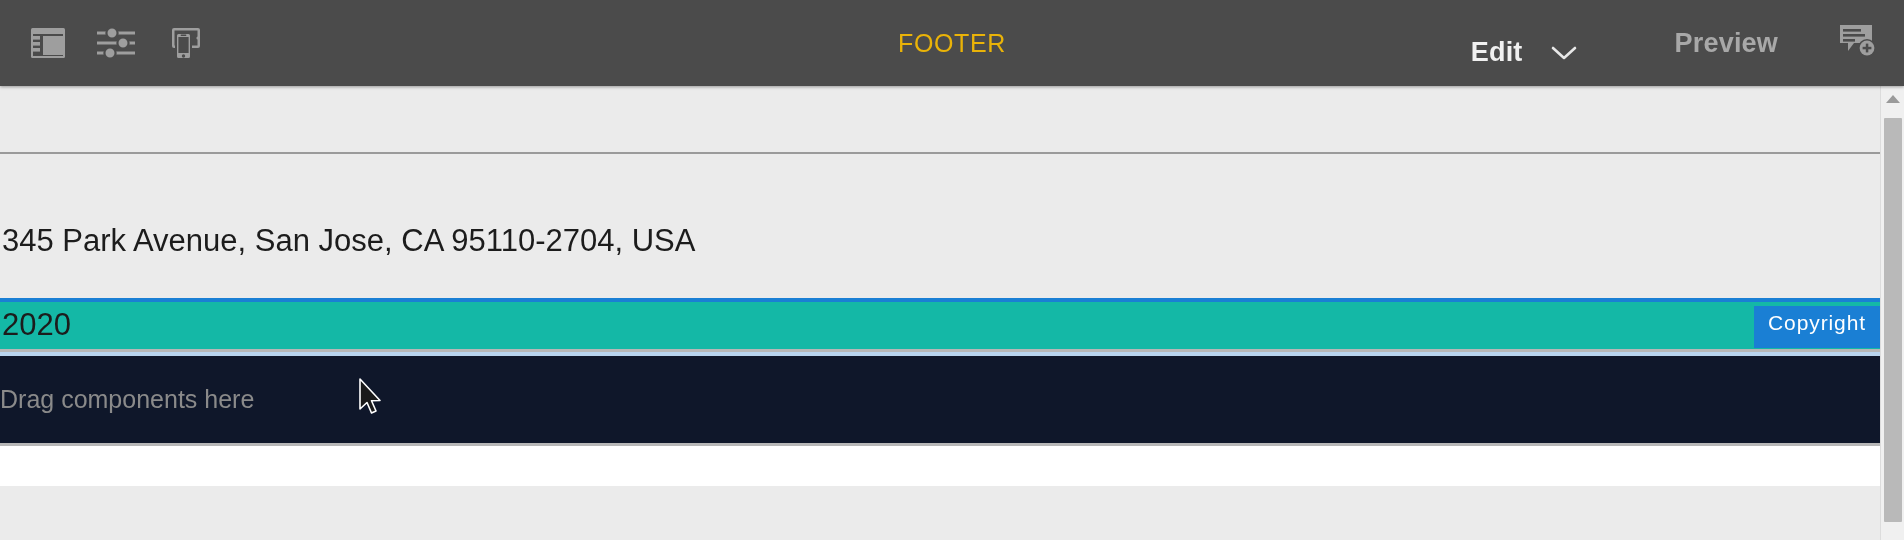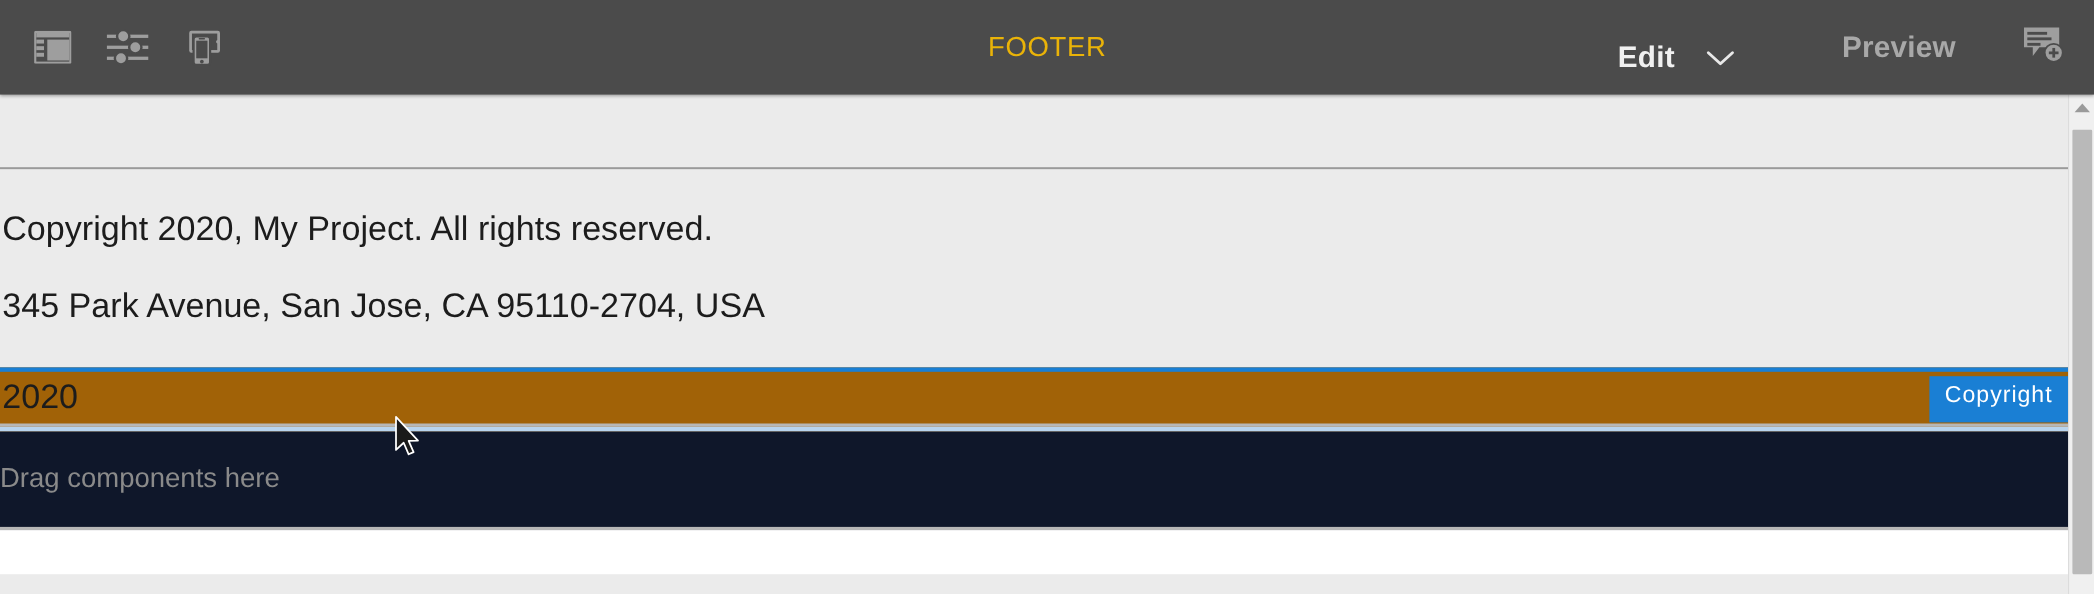--- a/index.html
+++ b/index.html
@@ -143,21 +143,21 @@
     line-height: 1.18;
     padding: 0 0 0 2px;
     font-weight: 400;
   }
   .footer-line.second { margin-top: 33px; }
 
   
   .selected-row {
     position: relative;
     margin-top: 38px;
-    background: #a16207;
+    background: #14b8a6;
     border-top: 4px solid #1a7fd4;
     border-bottom: 4px solid #b8d4ee;
   }
   .selected-inner {
     position: relative;
     padding: 4px 0 6px 2px;
     border-bottom: 3px solid #b7b7b7;
   }
   .selected-text {
     font-size: 31px;
@@ -322,21 +322,20 @@
 
     </div>
   </div>
 
   <div class="canvas">
 
     <div class="top-gap"></div>
 
     <div class="footer-body">
 
-      <div class="footer-line">Copyright 2020, My Project. All rights reserved.</div>
       <div class="footer-line second">345 Park Avenue, San Jose, CA 95110-2704, USA</div>
 
       <div class="selected-row">
         <div class="selected-inner">
           <div class="selected-text">2020</div>
           <div class="badge">Copyright</div>
         </div>
       </div>
 
       <div class="dropzone">

